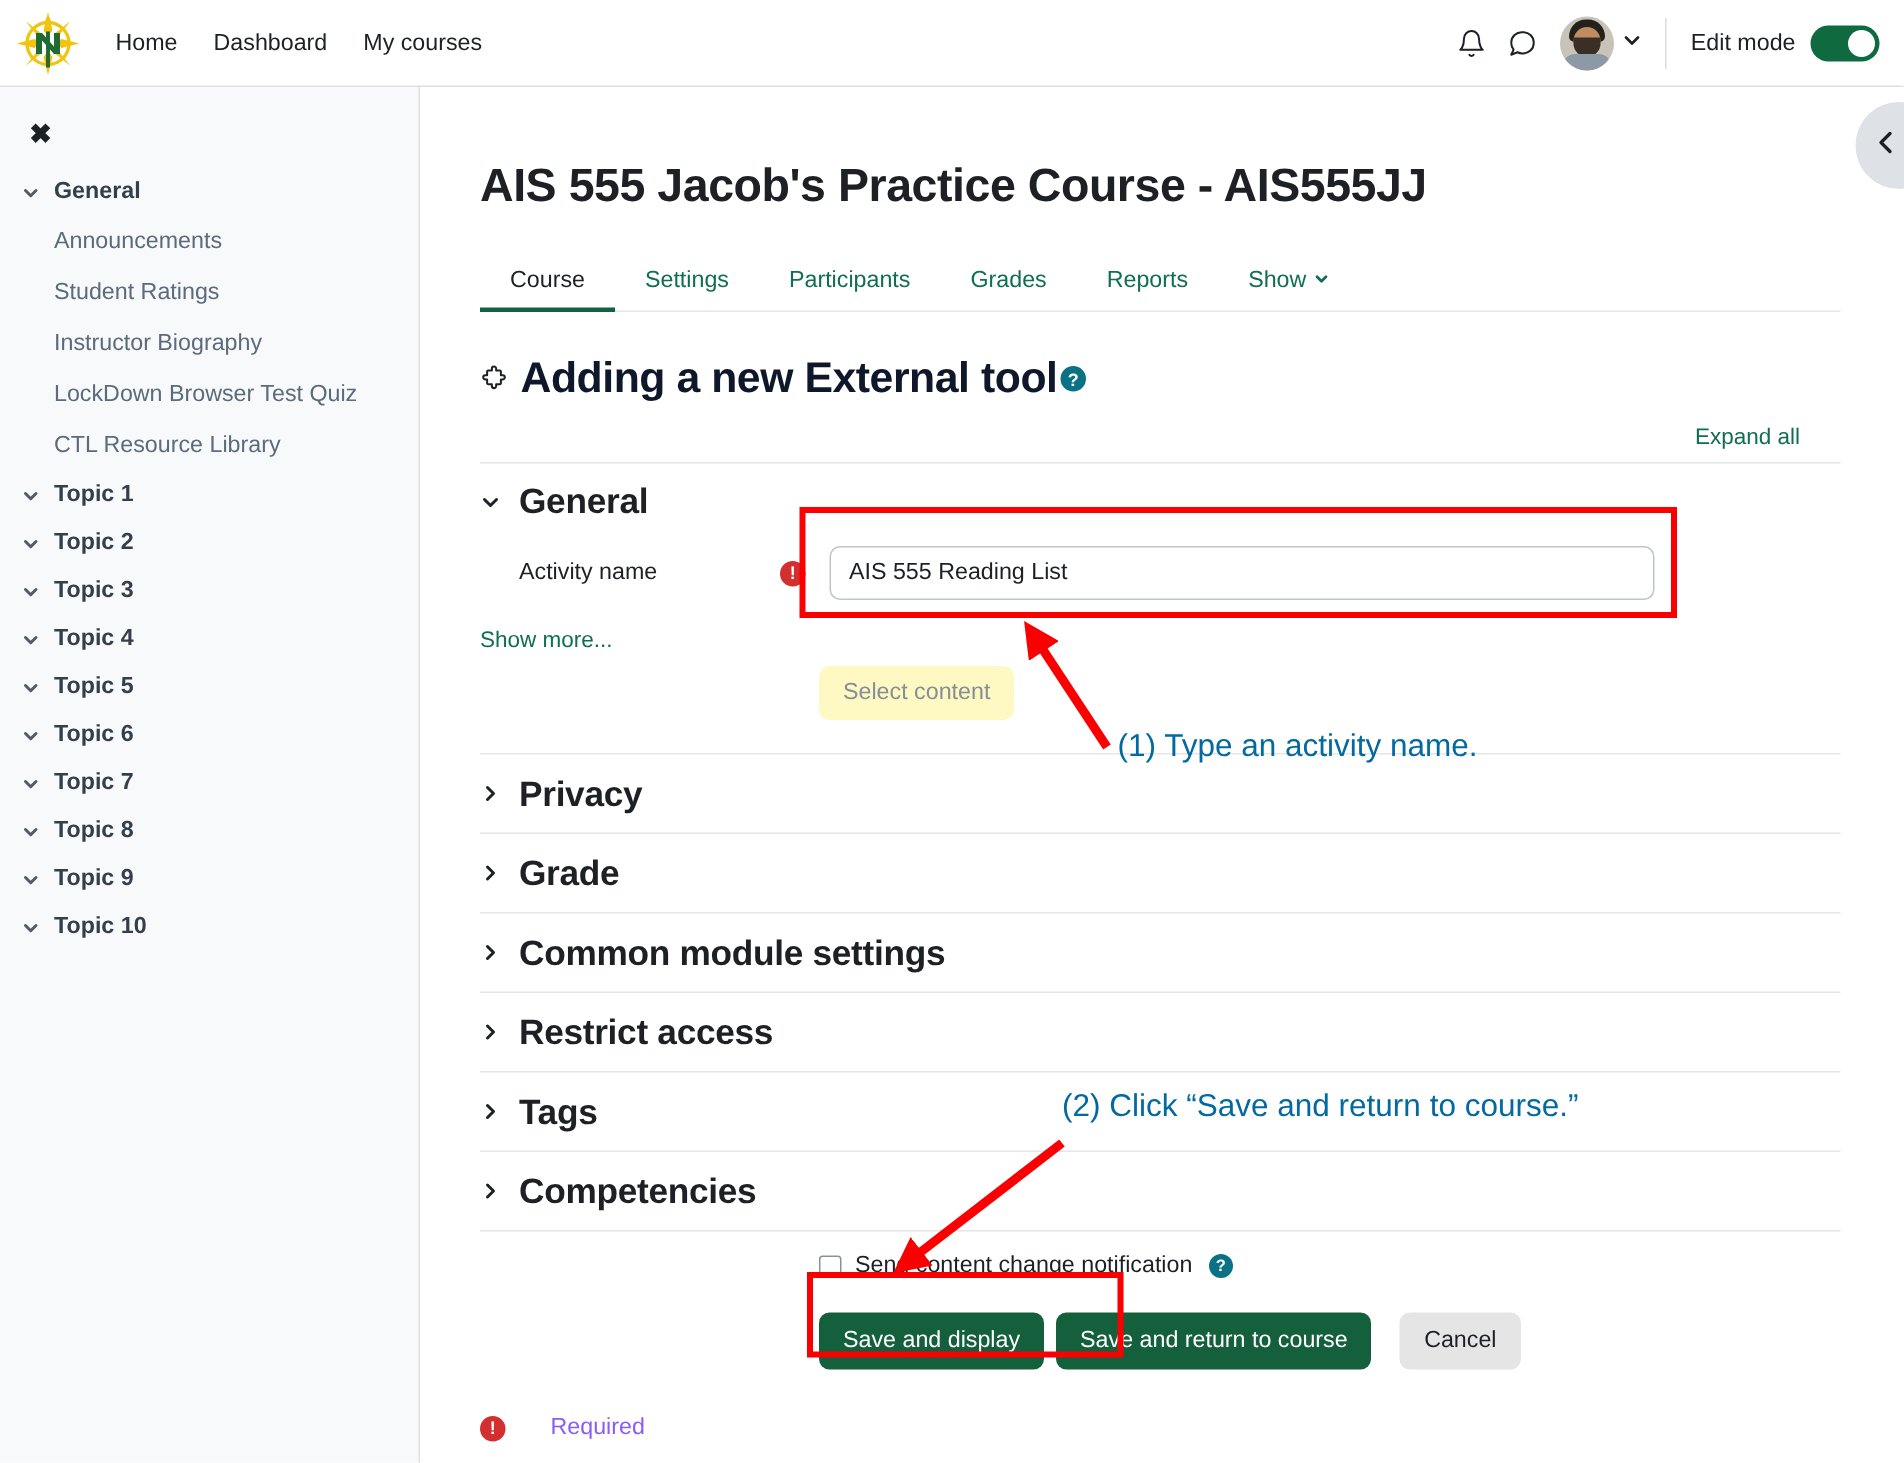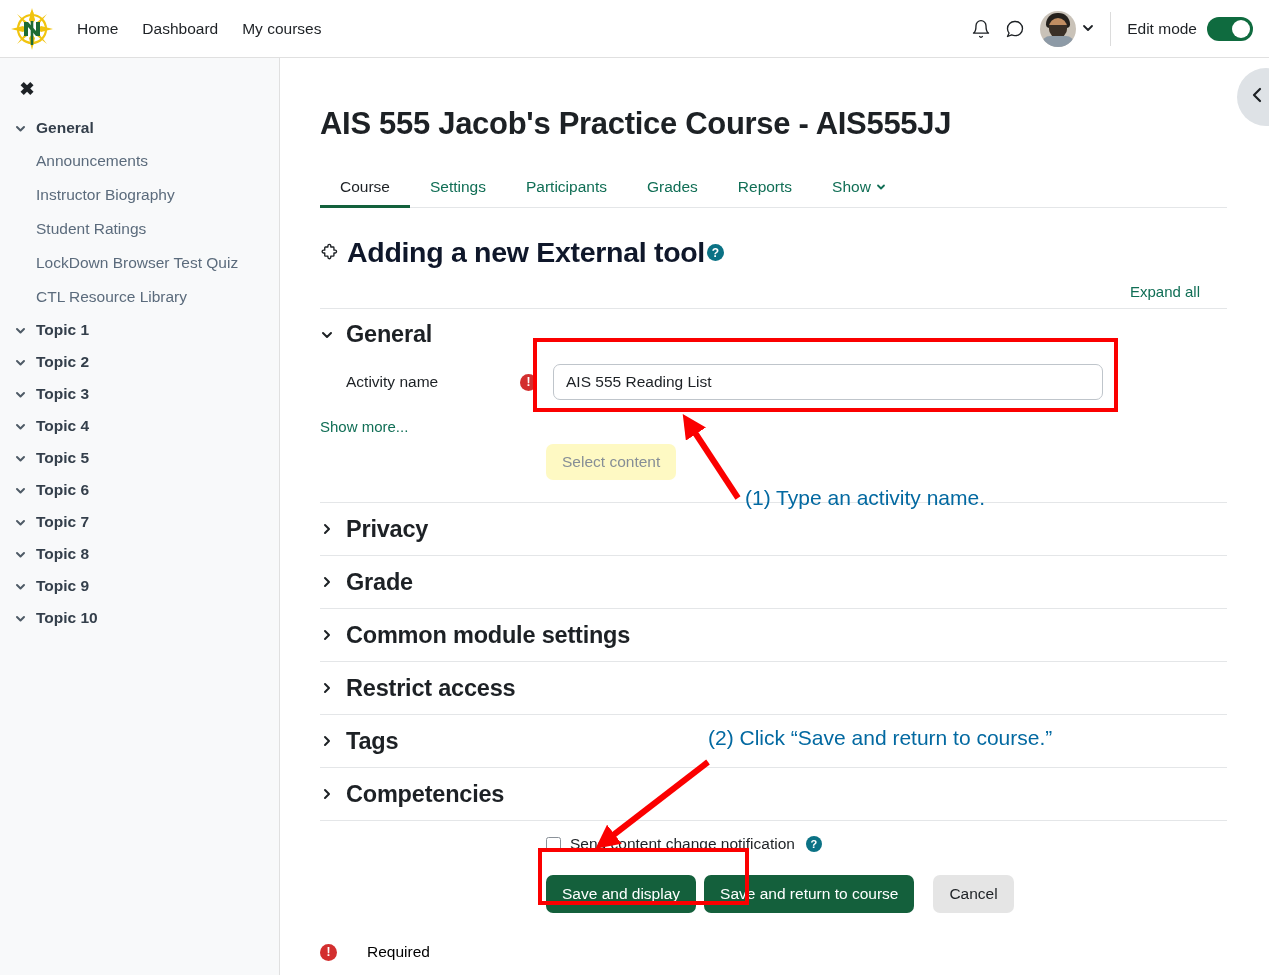--- a/index.html
+++ b/index.html
@@ -250,21 +250,21 @@
     cursor: pointer; white-space: nowrap;
   }
   .btn-primary { background: #14603c; color: #ffffff; }
   .btn-secondary { background: #14603c; color: #ffffff; }
   .btn-cancel { background: #e5e5e5; color: #1d2125; margin-left: 11px; }
 
   .required-row {
     display: flex; align-items: center; gap: 14px;
     margin-top: 30px; padding-left: 0;
   }
-  .required-text { font-size: 15.5px; color: #000000; }
+  .required-text { font-size: 15.5px; color: #8b5cf6; }
 
   
   .ann-box {
     position: absolute; border: 4px solid #fb0000;
     pointer-events: none; z-index: 20;
   }
   .ann-text {
     position: absolute; color: #0369a1;
     font-size: 21px; white-space: nowrap;
     font-family: "Liberation Sans", sans-serif;
@@ -344,22 +344,22 @@
   <div class="course-index" id="course-index-list">
       <div class="ci-section">
         <span class="ci-chev">
           <svg width="13" height="13" viewBox="0 0 13 13" fill="none" stroke="#4f5b66" stroke-width="2" stroke-linecap="round" stroke-linejoin="round">
             <polyline points="3,5 6.5,8.5 10,5"></polyline>
           </svg>
         </span>
         <span class="ci-section-label">General</span>
       </div>
       <div class="ci-item">Announcements</div>
+      <div class="ci-item">Student Ratings</div>
       <div class="ci-item">Instructor Biography</div>
-      <div class="ci-item">Student Ratings</div>
       <div class="ci-item">LockDown Browser Test Quiz</div>
       <div class="ci-item">CTL Resource Library</div>
       <div class="ci-section">
         <span class="ci-chev">
           <svg width="13" height="13" viewBox="0 0 13 13" fill="none" stroke="#4f5b66" stroke-width="2" stroke-linecap="round" stroke-linejoin="round">
             <polyline points="3,5 6.5,8.5 10,5"></polyline>
           </svg>
         </span>
         <span class="ci-section-label">Topic 1</span>
       </div>

